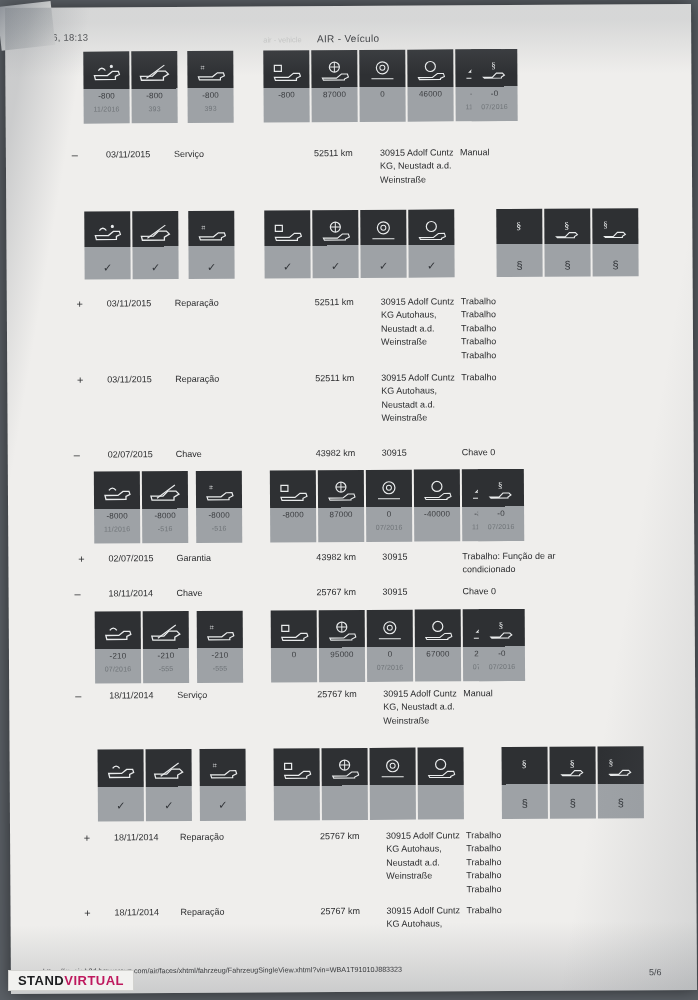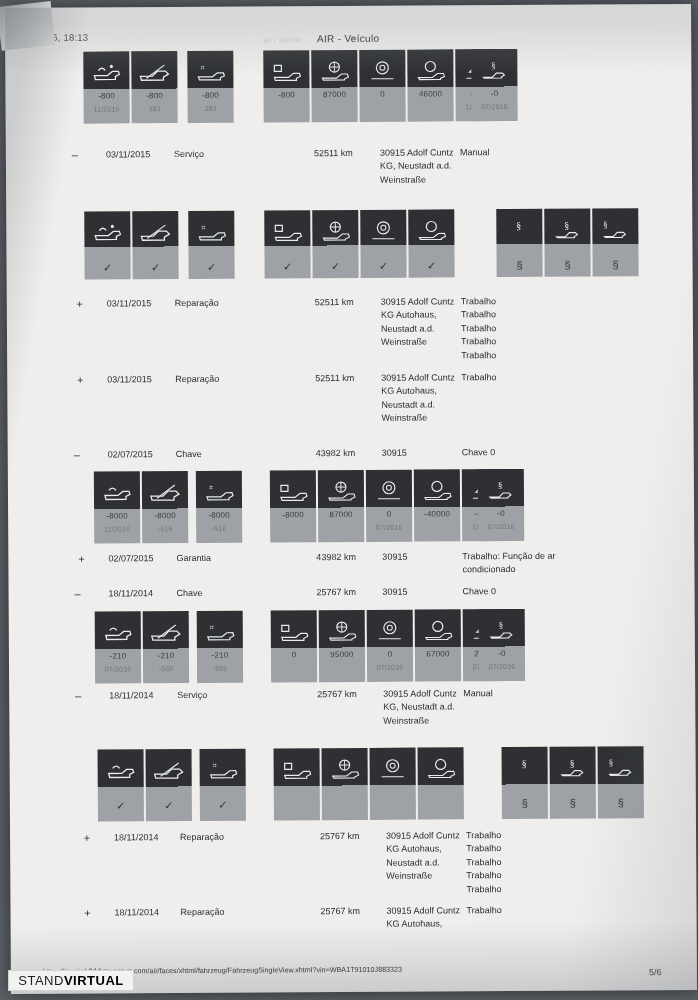--- a/index.html
+++ b/index.html
@@ -32,22 +32,22 @@
   .hdr-faint{position:absolute;left:258px;top:29px;font-size:7.5px;color:#cfcfcd;}
   .footer-url{position:absolute;left:32px;top:959px;font-size:7.2px;color:#2c2d2f;}
   .footer-page{position:absolute;left:638px;top:963px;font-size:9px;color:#2f3033;}
   
   #wm{
     position:absolute;left:8px;top:970px;width:124px;height:19px;
     background:#f2f2f0;border:1px solid #d2d2cf;
     font-size:13px;letter-spacing:.5px;color:#1d1e20;
     display:flex;align-items:center;justify-content:center;
   }
-  #wm .orange{color:#000000;font-weight:bold;}
-  #wm .dark{font-weight:normal;}
+  #wm .orange{color:#be185d;font-weight:bold;}
+  #wm .dark{font-weight:bold;}
 
   
   .row{position:absolute;font-size:9px;line-height:12.6px;color:#2c2d2f;}
   .c-sign{position:absolute;width:14px;text-align:center;font-size:11px;color:#2b2c2e;}
   .c-date{position:absolute;left:100px;width:66px;font-size:9px;}
   .c-type{position:absolute;left:168px;width:92px;font-size:9px;}
   .c-km{position:absolute;left:308px;width:60px;text-align:left;font-size:9px;}
   .c-dealer{position:absolute;left:374px;width:76px;font-size:9px;line-height:13.4px;}
   .c-note{position:absolute;left:454px;width:118px;font-size:9px;line-height:13.4px;}
 

